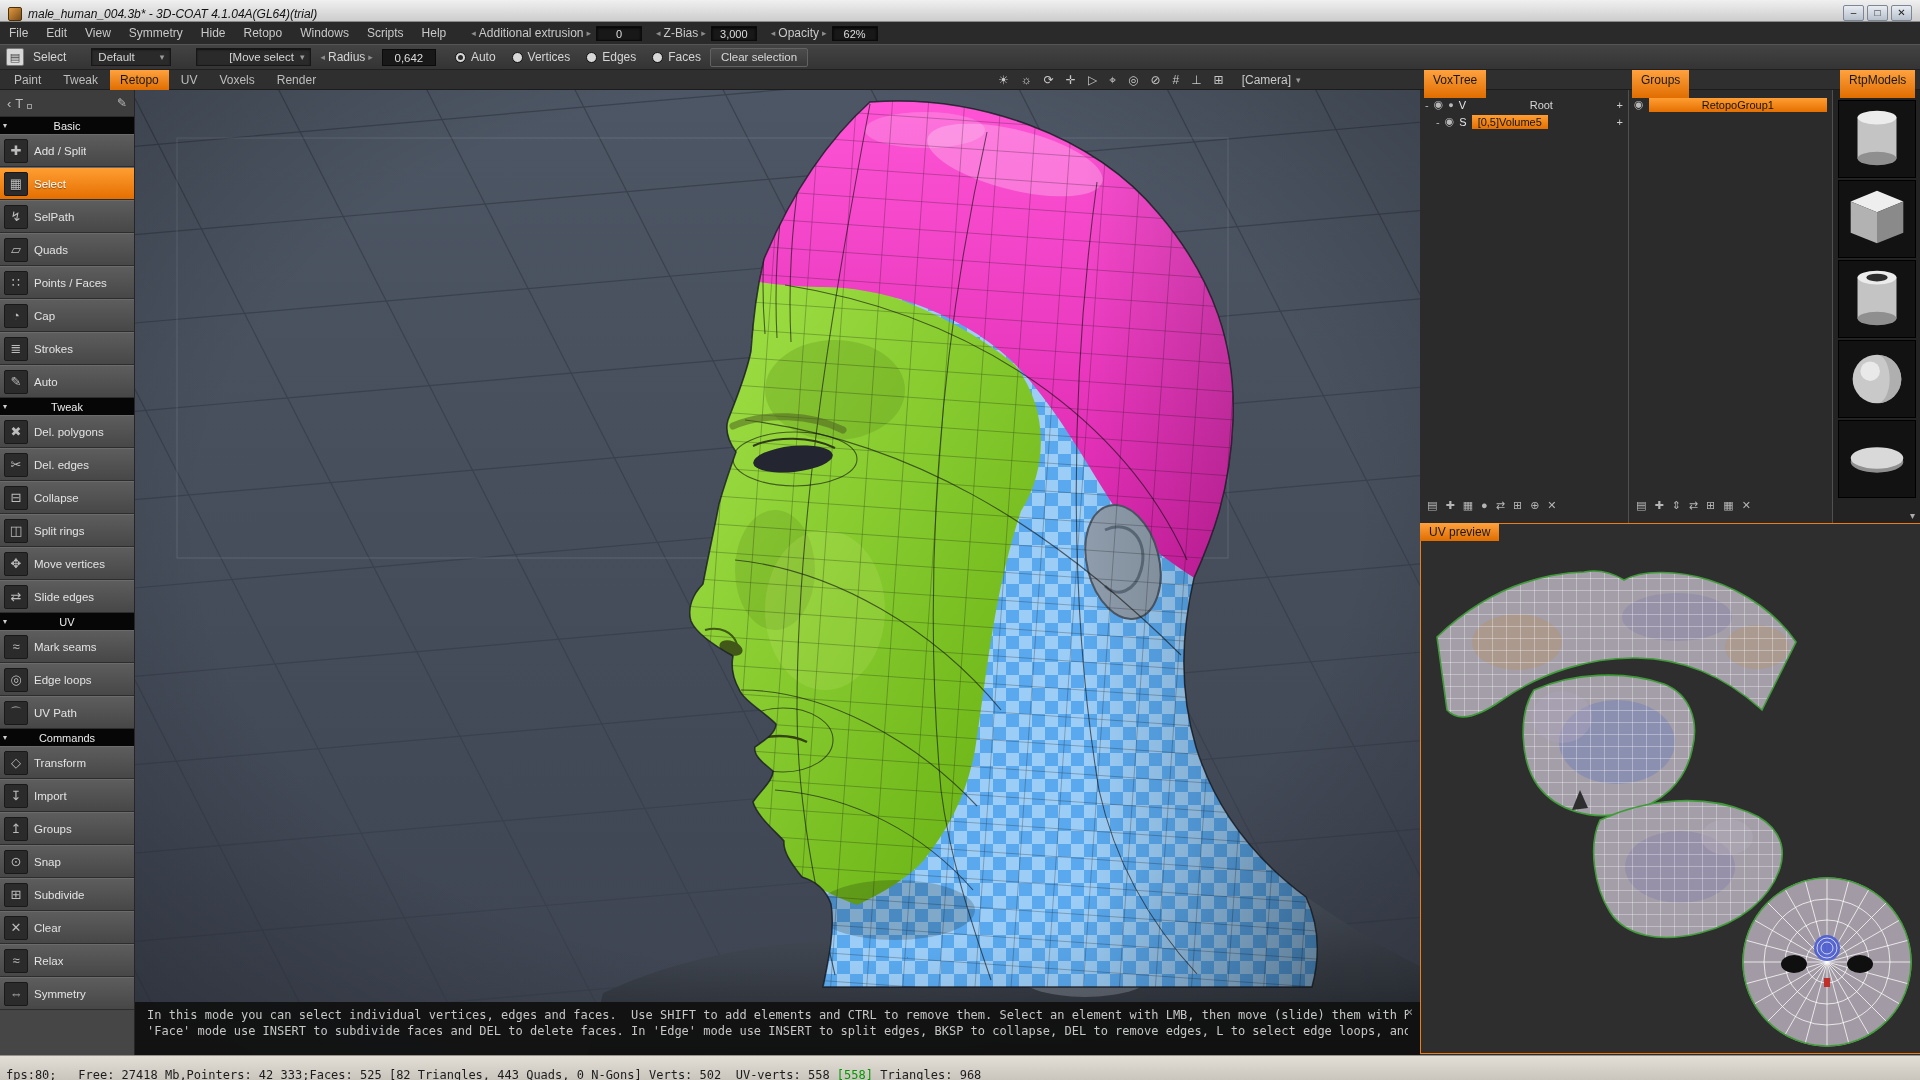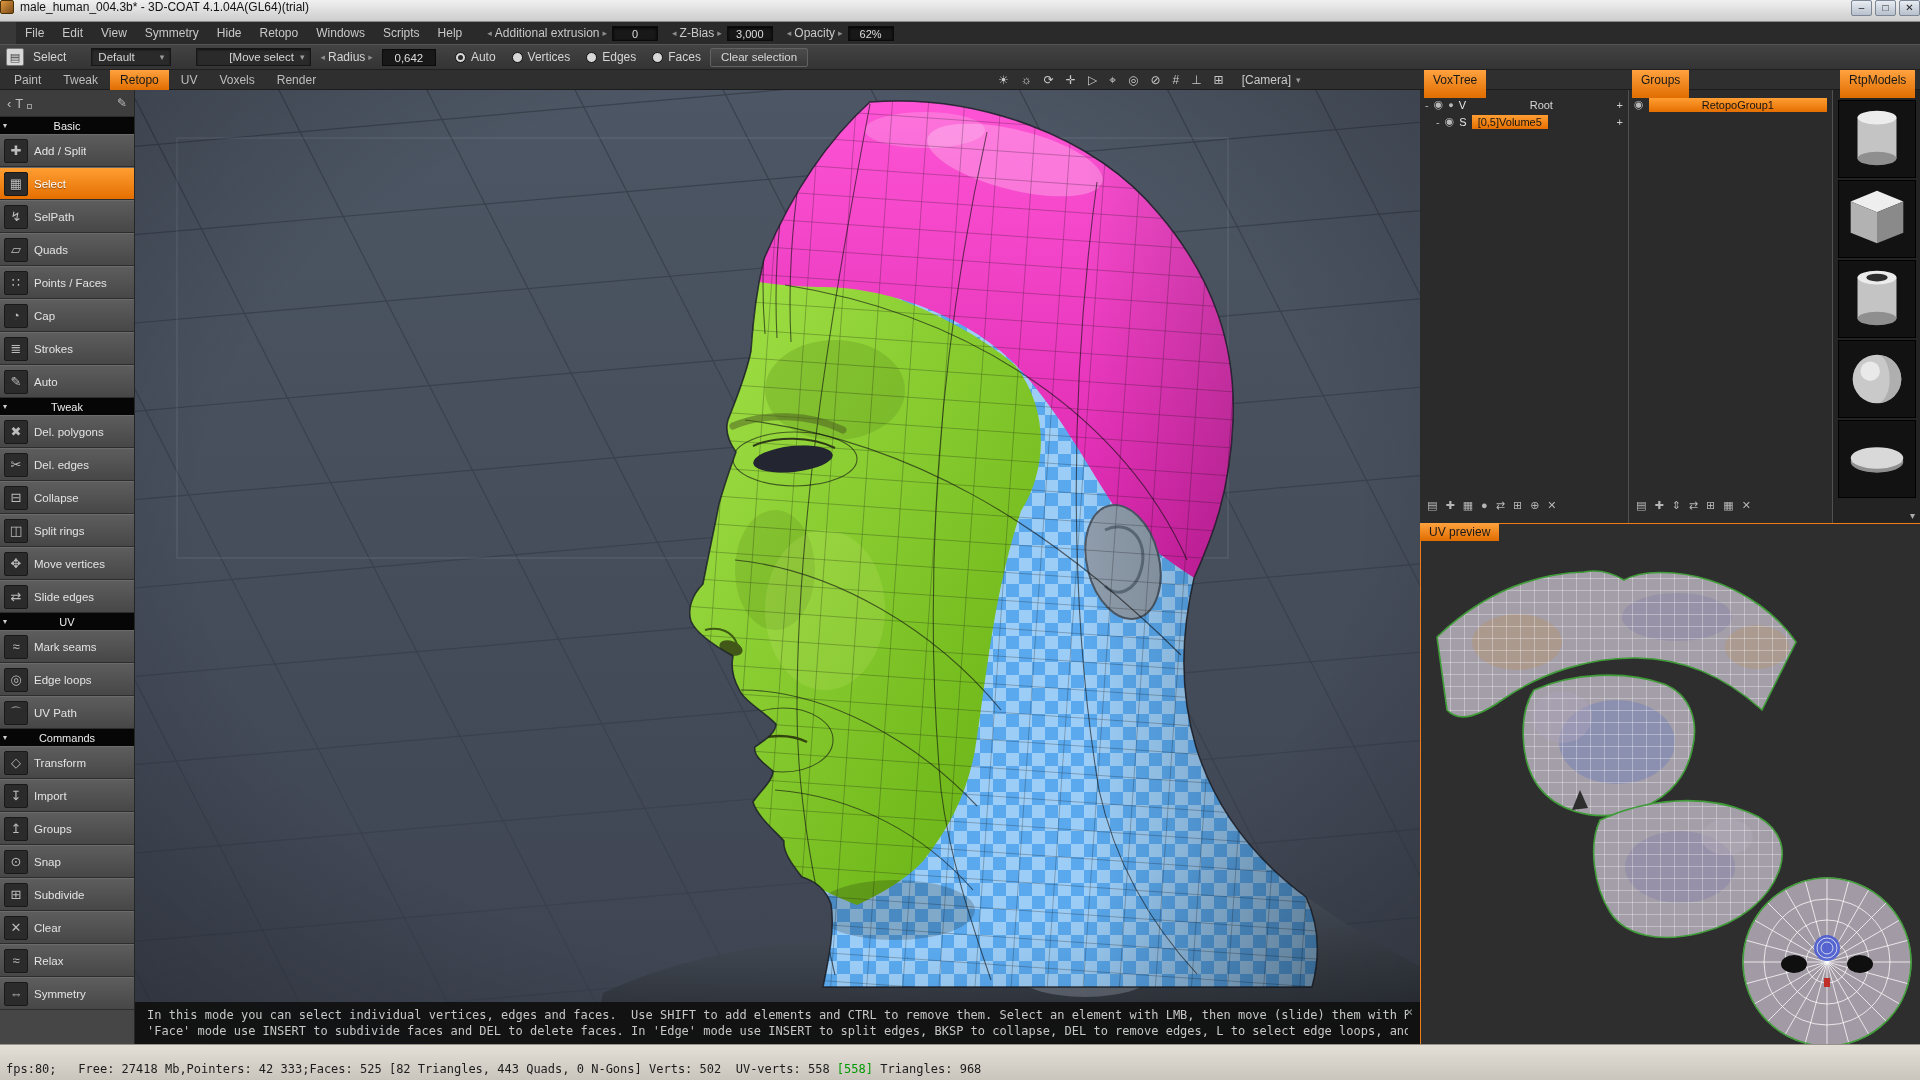--- a/index.html
+++ b/index.html
@@ -1,25 +1,25 @@
 <!DOCTYPE html>
 <html><head>
 <meta charset="utf-8">
 <style>
 *{margin:0;padding:0;box-sizing:border-box;}
 html,body{background:#1a1a1a;}
 #app{position:relative;width:1920px;height:1080px;background:#383838;font-family:"Liberation Sans","DejaVu Sans",sans-serif;overflow:hidden;-webkit-user-select:none;user-select:none;}
 
-.titlebar{position:absolute;top:0;left:0;right:0;height:22px;background:linear-gradient(#f0f0f0,#cdcdcd);border-bottom:1px solid #8a8a8a;display:flex;align-items:flex-start;padding:0 0;gap:6px;z-index:30;}
+.titlebar{position:absolute;top:0;left:0;right:0;height:22px;background:linear-gradient(#f0f0f0,#cdcdcd);border-bottom:1px solid #8a8a8a;display:flex;align-items:flex-end;padding:0 8px;gap:6px;z-index:30;font-style:italic;}
 .app-icon{width:14px;height:14px;background:linear-gradient(135deg,#e09a40,#7a4a18);border:1px solid #4a3008;border-radius:2px;flex:none;}
 .title-text{font-size:12px;color:#111;}
 .winbtns{margin-left:auto;display:flex;gap:3px;}
 .winbtn{width:21px;height:16px;background:linear-gradient(#e9edf3,#b7c0cc);border:1px solid #7c8694;font-size:10px;line-height:14px;text-align:center;color:#222;border-radius:2px;}
 
-.menubar{position:absolute;top:22px;left:0;right:0;height:22px;background:#2a2a2a;display:flex;align-items:center;font-size:12px;color:#c9c9c9;z-index:29;margin-left:16px;}
+.menubar{position:absolute;top:22px;left:0;right:0;height:22px;background:#2a2a2a;display:flex;align-items:center;font-size:12px;color:#c9c9c9;z-index:29;}
 .menu-items{display:flex;height:100%;}
 .menu-item{padding:0 9px;line-height:22px;cursor:default;}
 .menu-controls{display:flex;align-items:center;gap:14px;margin-left:16px;}
 .mctl{display:flex;align-items:center;gap:5px;}
 .mlbl{display:flex;align-items:center;gap:3px;color:#c9c9c9;}
 .arr{color:#8d8d8d;font-size:9px;}
 .mval{min-width:46px;height:15px;background:#181818;border:1px solid #0b0b0b;box-shadow:inset 0 1px 3px #000;color:#ddd;font-size:11px;text-align:center;line-height:14px;padding:0 4px;}
 
 .toolbar{position:absolute;top:44px;left:0;right:0;height:26px;background:linear-gradient(#434343,#343434);border-top:1px solid #555;border-bottom:1px solid #202020;display:flex;align-items:center;gap:9px;padding:0 6px;font-size:12px;color:#d5d5d5;z-index:28;}
 .tb-icon{width:18px;height:18px;background:#d8d8d8;color:#444;font-size:11px;text-align:center;line-height:17px;border:1px solid #777;border-radius:2px;flex:none;}
@@ -79,21 +79,21 @@
 .panel-footer{position:absolute;left:0;right:0;bottom:10px;display:flex;gap:8px;padding:0 7px;color:#b5b5b5;font-size:11px;align-items:center;height:16px;}
 .rtp-list{padding-top:2px;}
 .rtp-tile{width:78px;height:78px;margin:2px auto;background:#121212;border:1px solid #000;}
 .rtp-tile svg{display:block;}
 .rtp-caret{position:absolute;right:5px;bottom:2px;color:#ababab;font-size:10px;}
 .uv-panel{position:absolute;left:0;top:433px;width:592px;height:531px;border:1px solid #ef7d17;background:#2e2e2e;}
 .uv-tab{position:absolute;left:-1px;top:-1px;height:18px;line-height:18px;padding:0 9px;background:linear-gradient(#ffa23f,#e06d00);color:#191919;font-size:12px;}
 .uv-panel>svg{position:absolute;left:1px;top:18px;}
 .uvwire{stroke:rgba(255,255,255,.85);stroke-width:.9;fill:none;}
 
-.statusbar{position:absolute;left:0;right:0;bottom:0;height:36px;background:linear-gradient(#e3dfd7,#c9c5bd);border-top:1px solid #96928a;display:flex;align-items:flex-end;padding:4px 6px;font-family:"DejaVu Sans Mono","Liberation Mono",monospace;font-size:12px;color:#1c1c1c;z-index:30;}
+.statusbar{position:absolute;left:0;right:0;bottom:0;height:18px;background:linear-gradient(#e3dfd7,#c9c5bd);border-top:1px solid #96928a;display:flex;align-items:flex-start;padding:12px 6px;font-family:"DejaVu Sans Mono","Liberation Mono",monospace;font-size:12px;color:#1c1c1c;z-index:30;}
 .statusbar span{white-space:pre;}
 </style>
 </head>
 <body>
 
 <div id="app">
 
   <div class="titlebar">
     <span class="app-icon"></span>
     <span class="title-text">male_human_004.3b* - 3D-COAT 4.1.04A(GL64)(trial)</span>

